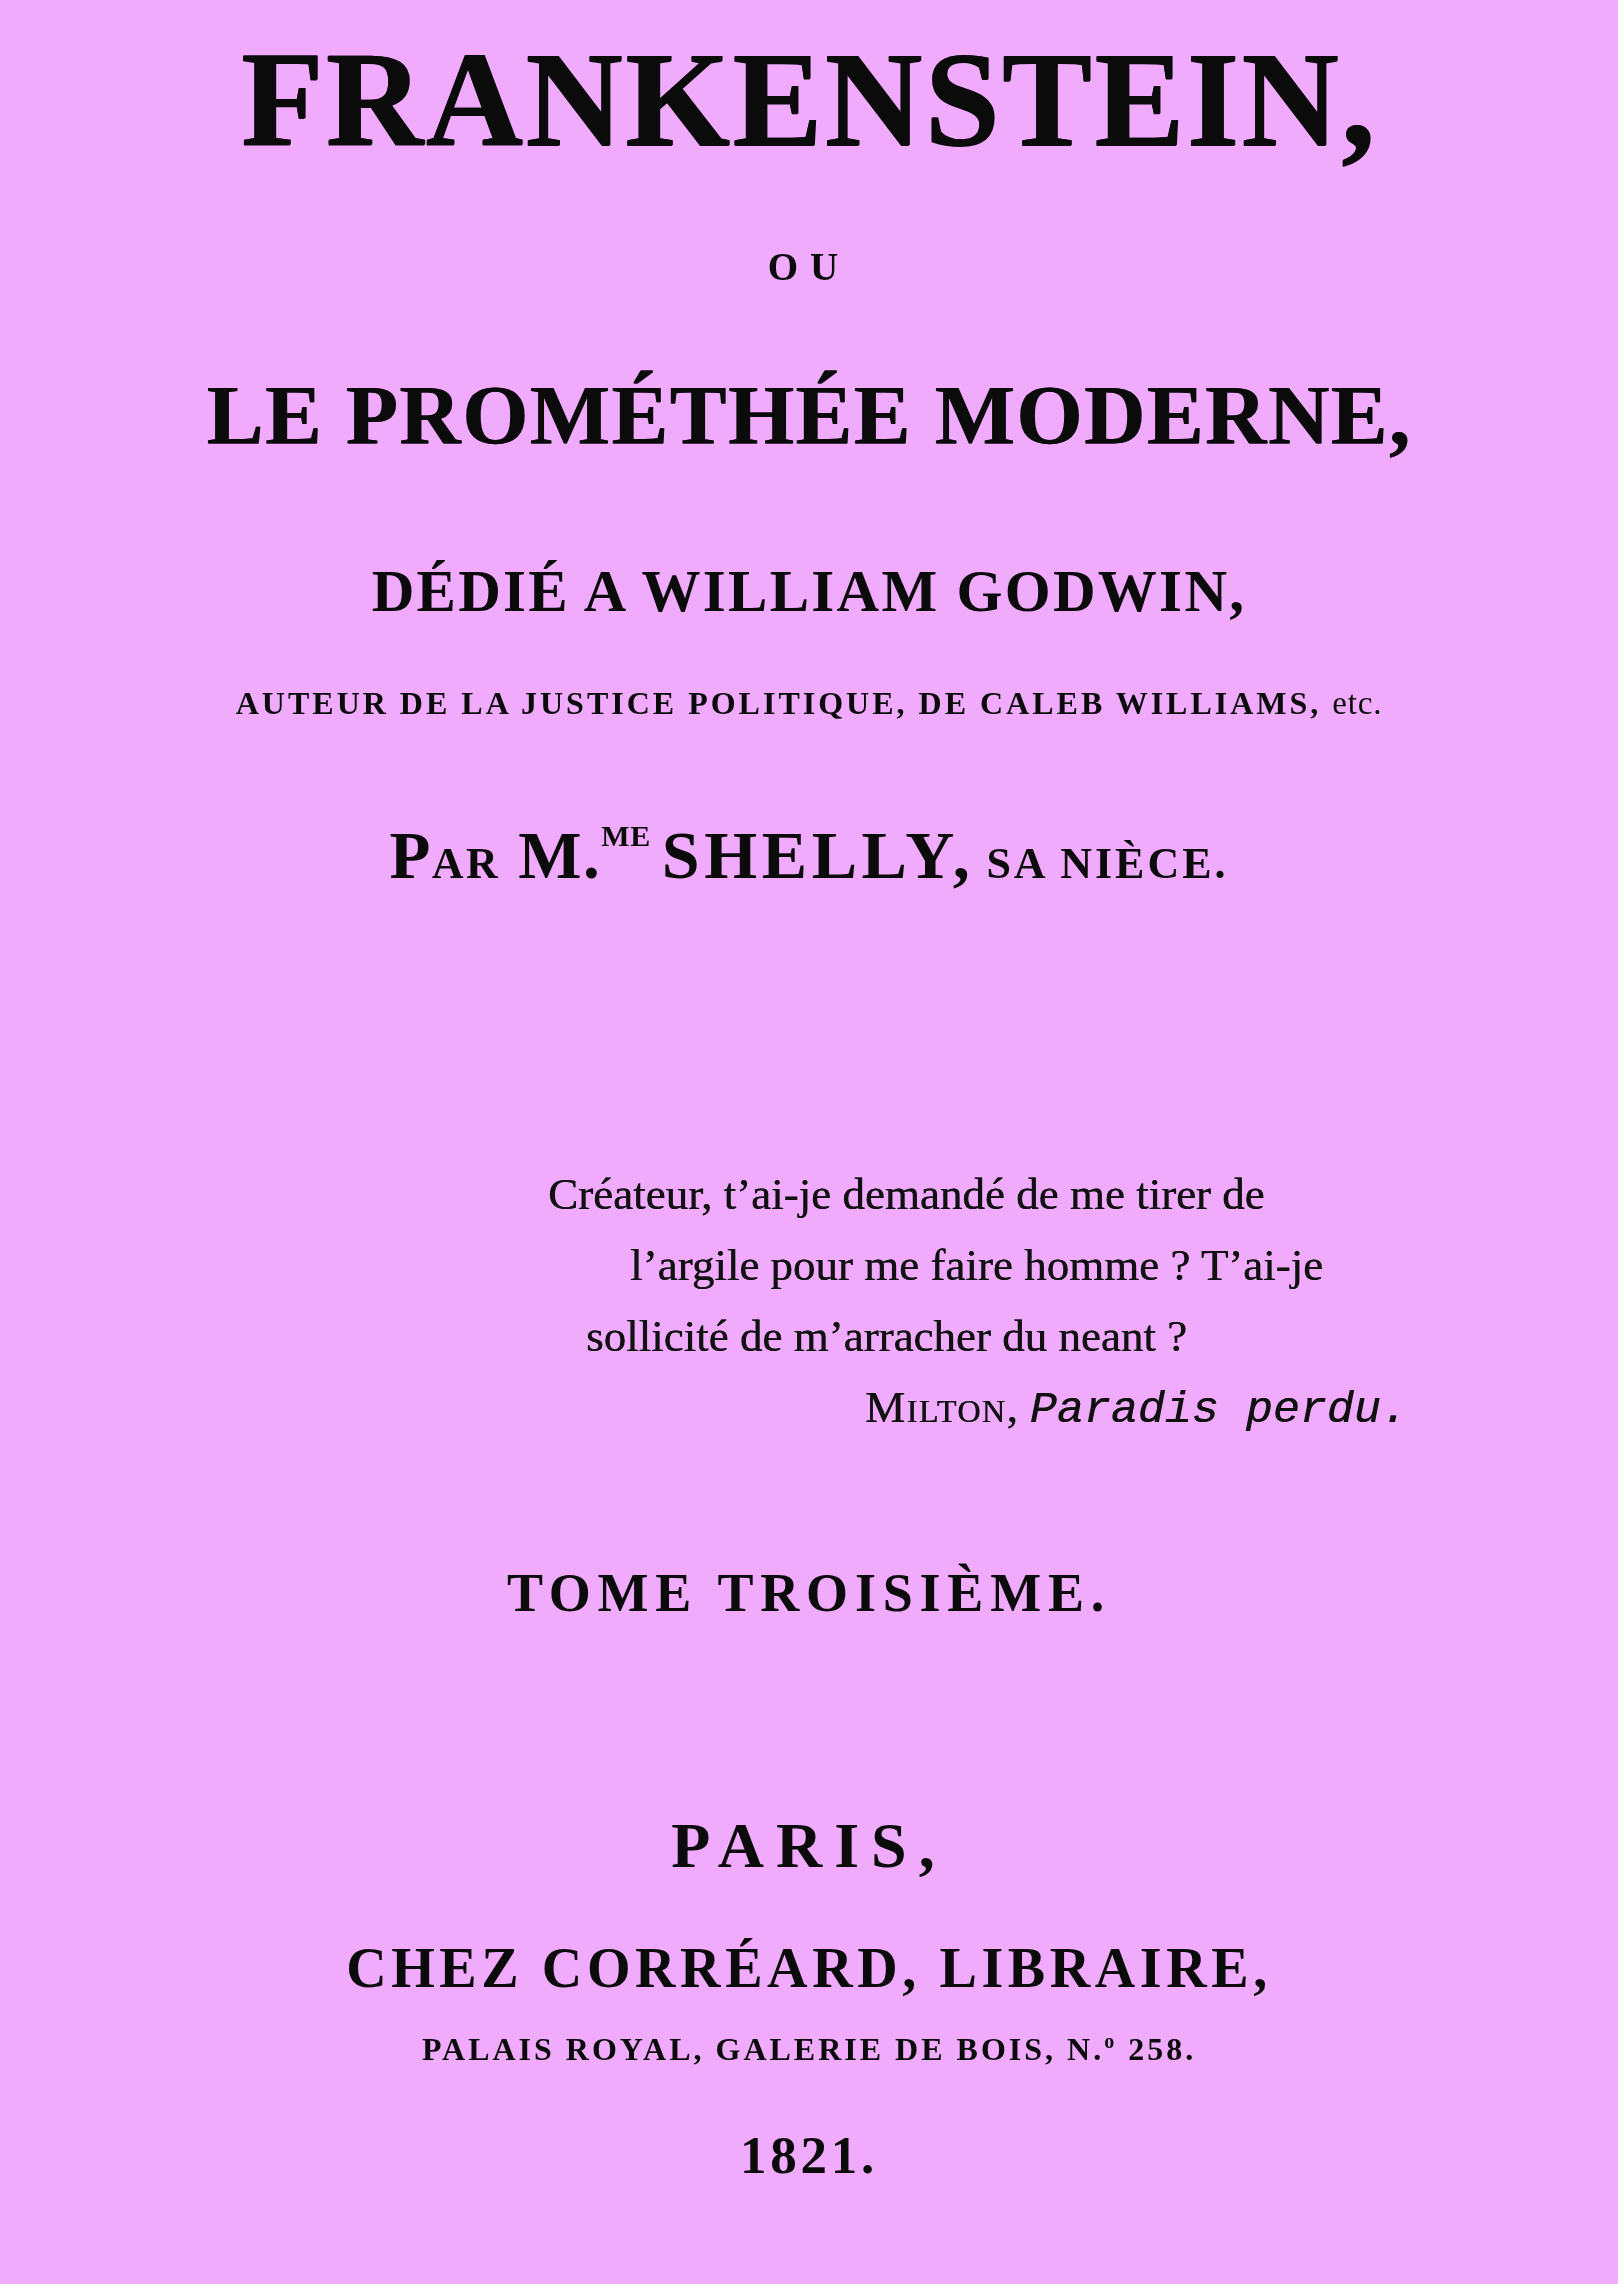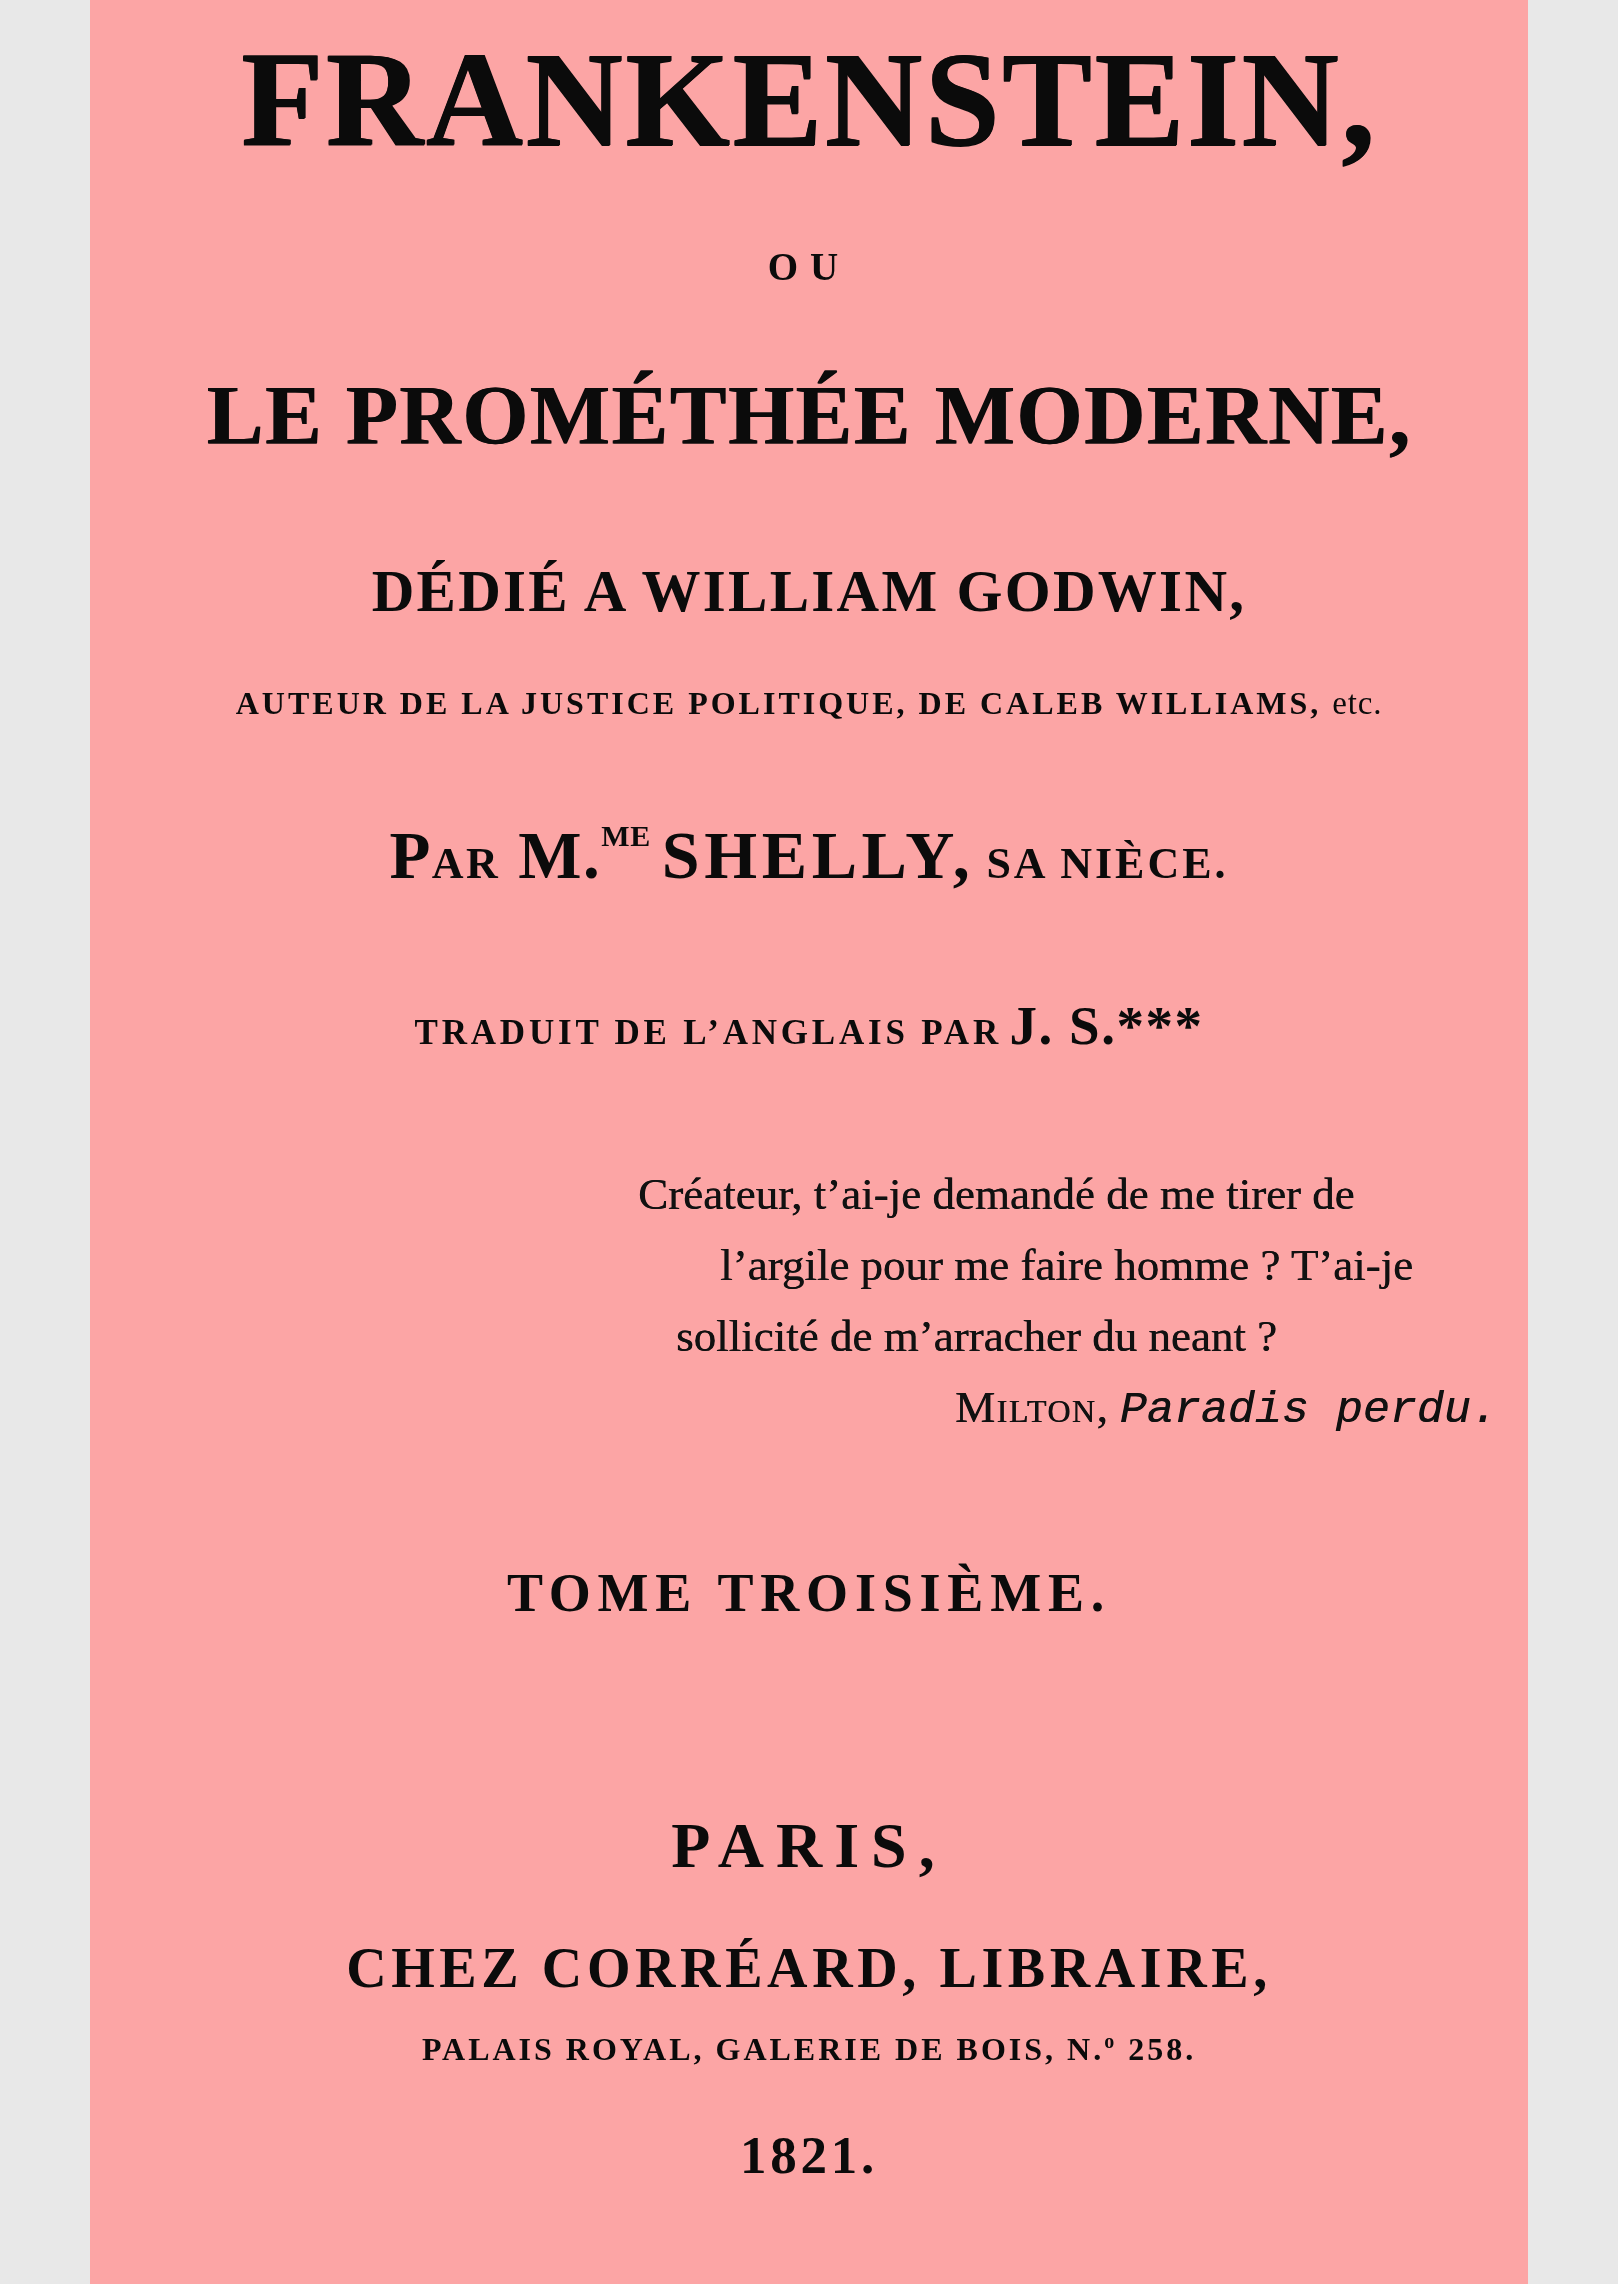--- a/index.html
+++ b/index.html
@@ -1,21 +1,21 @@
 <!DOCTYPE html>
 <html style="font-size:12px"><head>
 <meta charset="utf-8">
 <style>
   html, body { margin: 0; padding: 0; background: #e8e8e8; }
   .sheet {
     position: relative;
-    width: 1438px;
+    width: 1618px;
     height: 2284px;
     margin: 0 auto;
-    background: #fca5a5;
+    background: #f0abfc;
     color: #0b0b0b;
     font-family: "Liberation Serif", "DejaVu Serif", serif;
     overflow: hidden;
   }
   .line {
     position: absolute;
     left: 0;
     width: 100%;
     text-align: center;
     white-space: nowrap;
@@ -128,21 +128,20 @@
   <div class="line title-conj">OU</div>
 
   <div class="line book-subtitle">LE PROMÉTHÉE MODERNE,</div>
 
   <div class="line dedication">DÉDIÉ A WILLIAM GODWIN,</div>
 
   <div class="line author-credit"><span>AUTEUR DE LA JUSTICE POLITIQUE, DE CALEB WILLIAMS, </span><span class="etc">etc.</span></div>
 
   <div class="line byline"><span class="cap-lg">P</span><span>AR</span><span class="cap-lg"> M.</span><span class="sup">ME</span><span class="name">SHELLY,</span><span class="rest">SA NIÈCE.</span></div>
 
-  <div class="line translator"><span>TRADUIT DE L’ANGLAIS PAR</span><span class="initials">J. S.***</span></div>
 
   <div class="epigraph">
     <div class="eline">Créateur, t’ai-je demandé de me tirer de</div>
     <div class="eline">l’argile pour me faire homme ? T’ai-je</div>
     <div class="eline">sollicité de m’arracher du neant ?</div>
     <div class="attribution"><span class="attr-author">Milton,</span><span class="attr-work">Paradis perdu.</span></div>
   </div>
 
   <div class="line volume">TOME TROISIÈME.</div>
 

